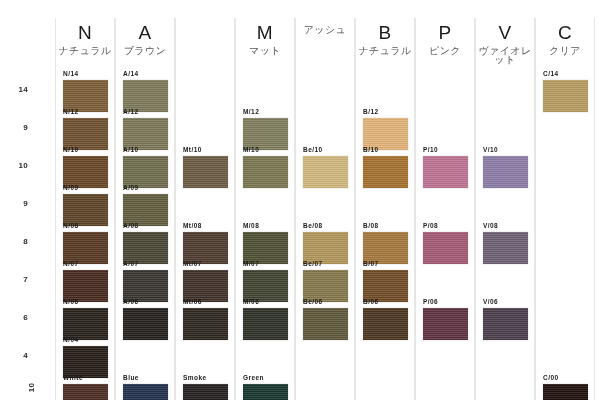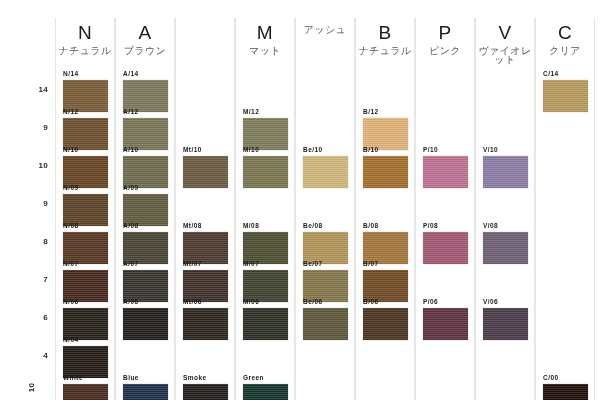--- a/index.html
+++ b/index.html
@@ -23,21 +23,21 @@
     font-size:19px;line-height:21px;color:#1b1b1b;font-weight:400;
     letter-spacing:.5px;
   }
   .col-jp{
     margin-top:3px;font-size:10px;line-height:9px;color:#555;
     letter-spacing:.4px;font-family:"DejaVu Sans",sans-serif;
   }
 
   
   .axis-tick{
-    position:absolute;left:22px;width:26px;text-align:right;
+    position:absolute;left:2px;width:26px;text-align:right;
     font-size:8px;color:#2b2b2b;font-weight:700;letter-spacing:.3px;
   }
   .axis-tick.rot{
     left:20px;width:22px;text-align:center;
     transform:rotate(-90deg);transform-origin:50% 50%;
   }
 
   
   .cell{position:absolute;width:60px;}
   .cell-label{

